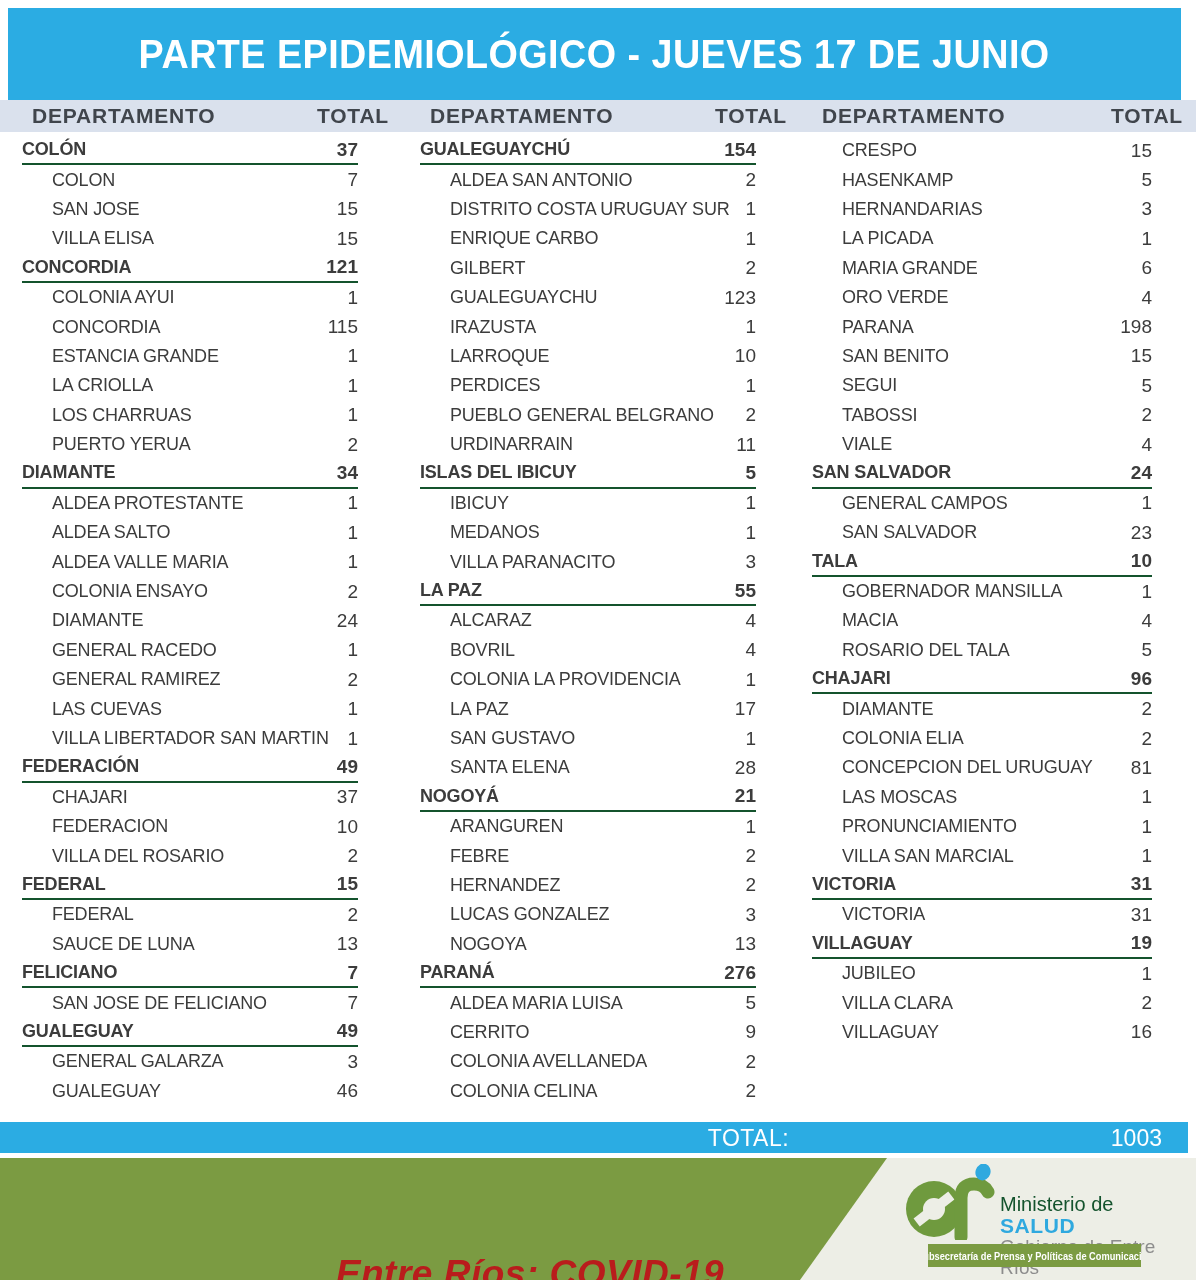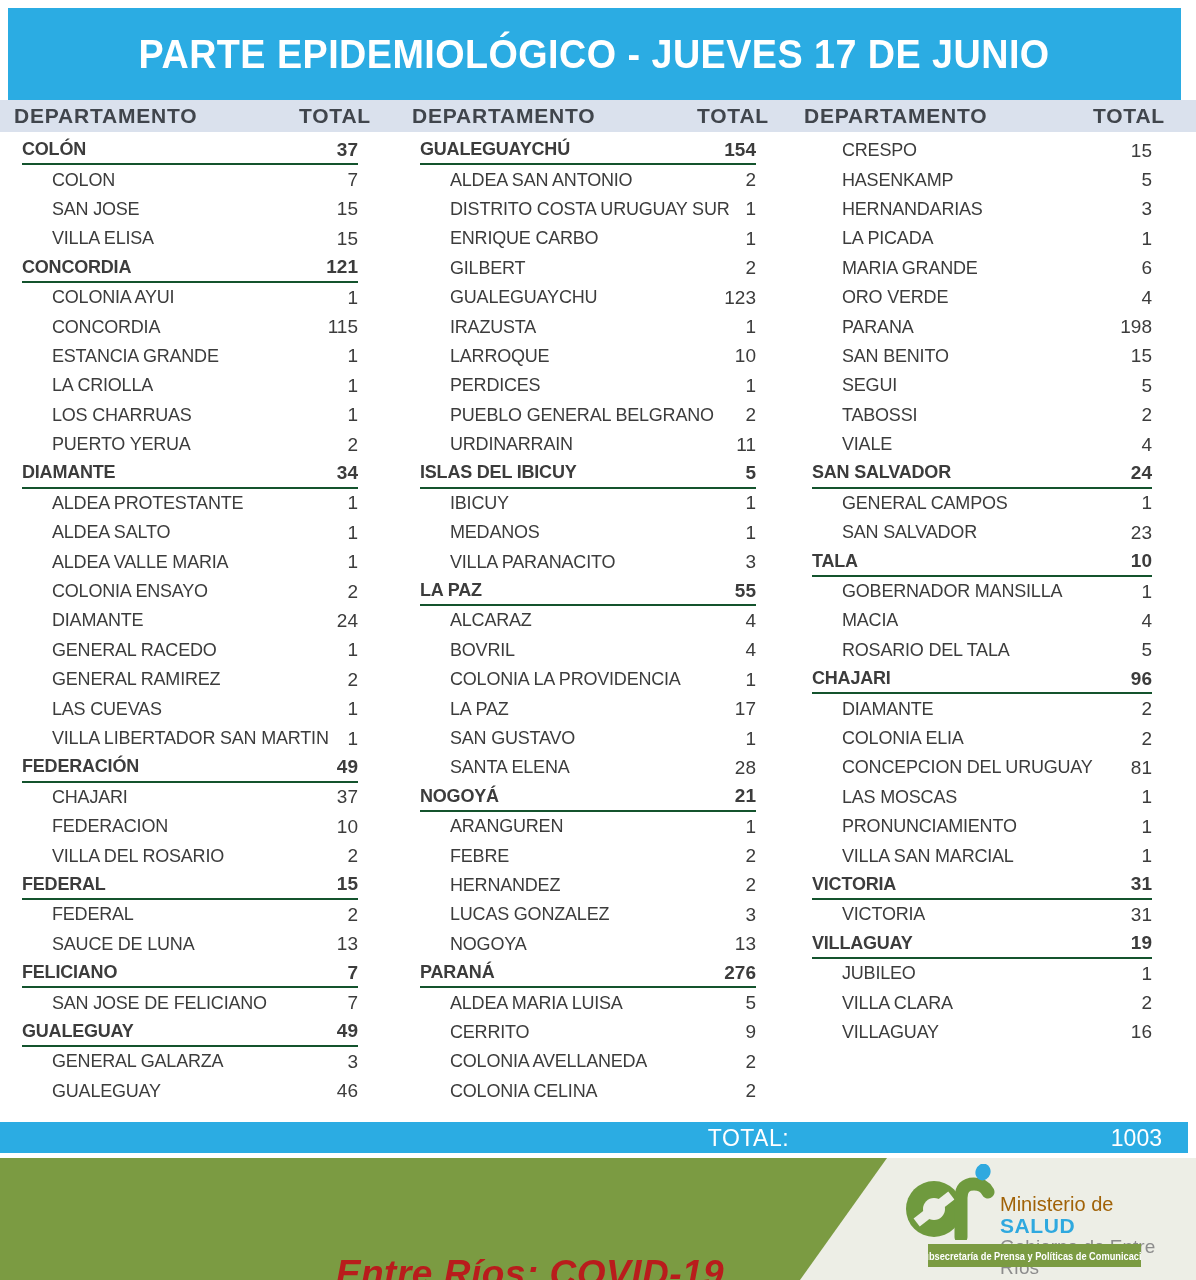--- a/index.html
+++ b/index.html
@@ -13,21 +13,21 @@
     background:#2BACE3; display:flex; align-items:center; justify-content:center;
   }
   .page-title{
     color:#ffffff; font-size:41px; font-weight:800; white-space:nowrap;
     transform:scaleX(0.92); letter-spacing:0.5px;
   }
   
   .header-band{
     position:absolute; left:0; top:100px; width:1196px; height:32px;
     background:#DAE1ED; display:flex; align-items:center;
-    padding-left:8px; box-sizing:border-box;
+    padding-left:26px; box-sizing:border-box;
     font-size:21px; font-weight:700; color:#40454C; letter-spacing:0.8px;
   }
   .hcol{display:flex; justify-content:space-between; align-items:center;}
   .hcol:nth-child(1){width:336px;}
   .hcol:nth-child(2){width:336px; margin-left:62px;}
   .hcol:nth-child(3){width:340px; margin-left:56px;}
   .h-dept{padding-left:6px;}
   .h-total{margin-right:-27px;}
   
   .table{position:absolute; left:22px; top:136px; display:flex;}
@@ -63,21 +63,21 @@
     clip-path:polygon(0 0, 887px 0, 800px 122px, 0 122px);
   }
   .banner-text{
     position:absolute; left:180px; top:53px; width:700px; text-align:center;
     color:#b91c1c; font-style:italic; font-weight:700; font-size:37px; line-height:46px;
     letter-spacing:0.5px; white-space:nowrap;margin-top:40px;
   }
   .logo-area{position:absolute; left:895px; top:0; width:301px; height:122px;}
   .er-logo{position:absolute; left:10px; top:6px;}
   .ministry{position:absolute; left:105px; top:36px; line-height:21px;}
-  .ministry-line1{font-size:20px; color:#a16207;}
+  .ministry-line1{font-size:20px; color:#14532d;}
   .ministry-line2{font-size:21px; font-weight:700; color:#2FA9DF; letter-spacing:0.6px;}
   .ministry-line3{font-size:19px; color:#8C8C8C;}
   .sub-banner{
     position:absolute; left:33px; top:86px; width:213px; height:23px;
     background:#7B9B42; display:flex; align-items:center; justify-content:center;
     overflow:hidden;
   }
   .sub-banner span{
     color:#ffffff; font-weight:700; font-size:10.5px; white-space:nowrap;
     transform:scaleX(0.88); letter-spacing:0;

